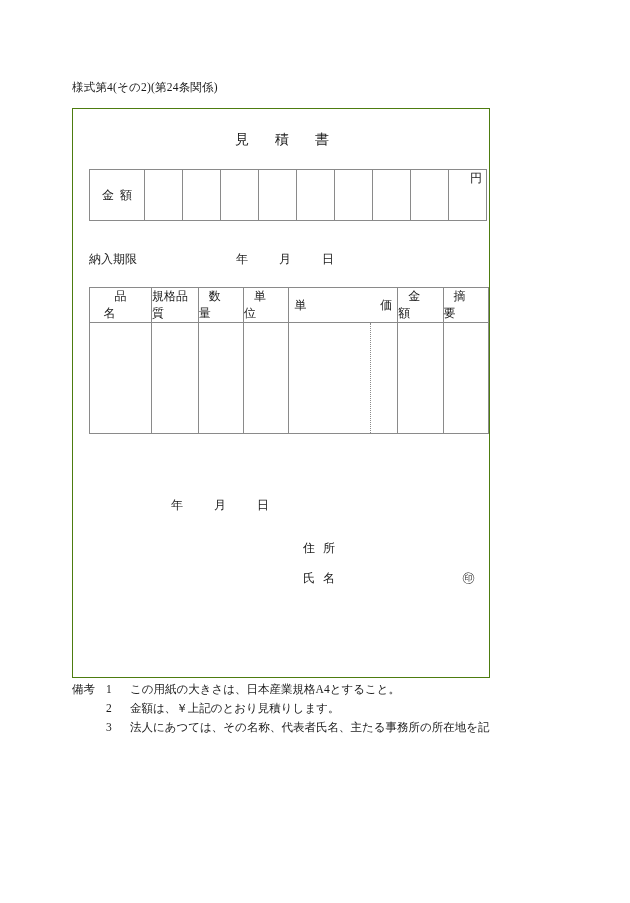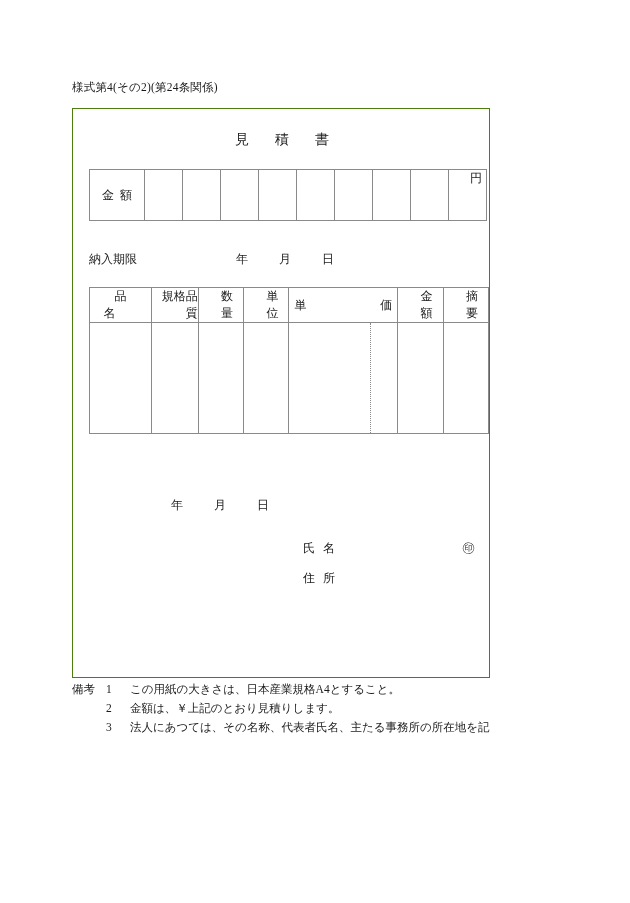--- a/index.html
+++ b/index.html
@@ -145,27 +145,27 @@
   .col-tekiyo   { width: 47px; }
 
   .th-spread-2 {
     display: block;
     text-align: center;
     letter-spacing: 22px;
     text-indent: 22px;
   }
   .th-spread-narrow {
     display: block;
-    text-align: right;
+    text-align: left;
     letter-spacing: 10px;
     text-indent: 10px;
   }
   .th-plain {
     display: block;
-    text-align: right;
+    text-align: left;
   }
   .th-tanka {
     display: block;
     position: relative;
     height: 25px;
     line-height: 25px;
   }
   .th-tanka .left-ch {
     position: absolute;
     left: 5px;
@@ -352,25 +352,25 @@
 
 
     <div class="statement-date">
       <span>年</span>
       <span>月</span>
       <span>日</span>
     </div>
 
     <div class="sig-block">
       <div class="sig-line">
+        <span class="sig-label">住所</span>
+      </div>
+      <div class="sig-line">
         <span class="sig-label">氏名</span>
         <span class="seal-mark">㊞</span>
-      </div>
-      <div class="sig-line">
-        <span class="sig-label">住所</span>
       </div>
     </div>
 
 
   </div>
 
   <div class="remarks">
     <div class="remark-row">
       <span class="remark-head">備考</span>
       <span class="remark-num">1</span>

